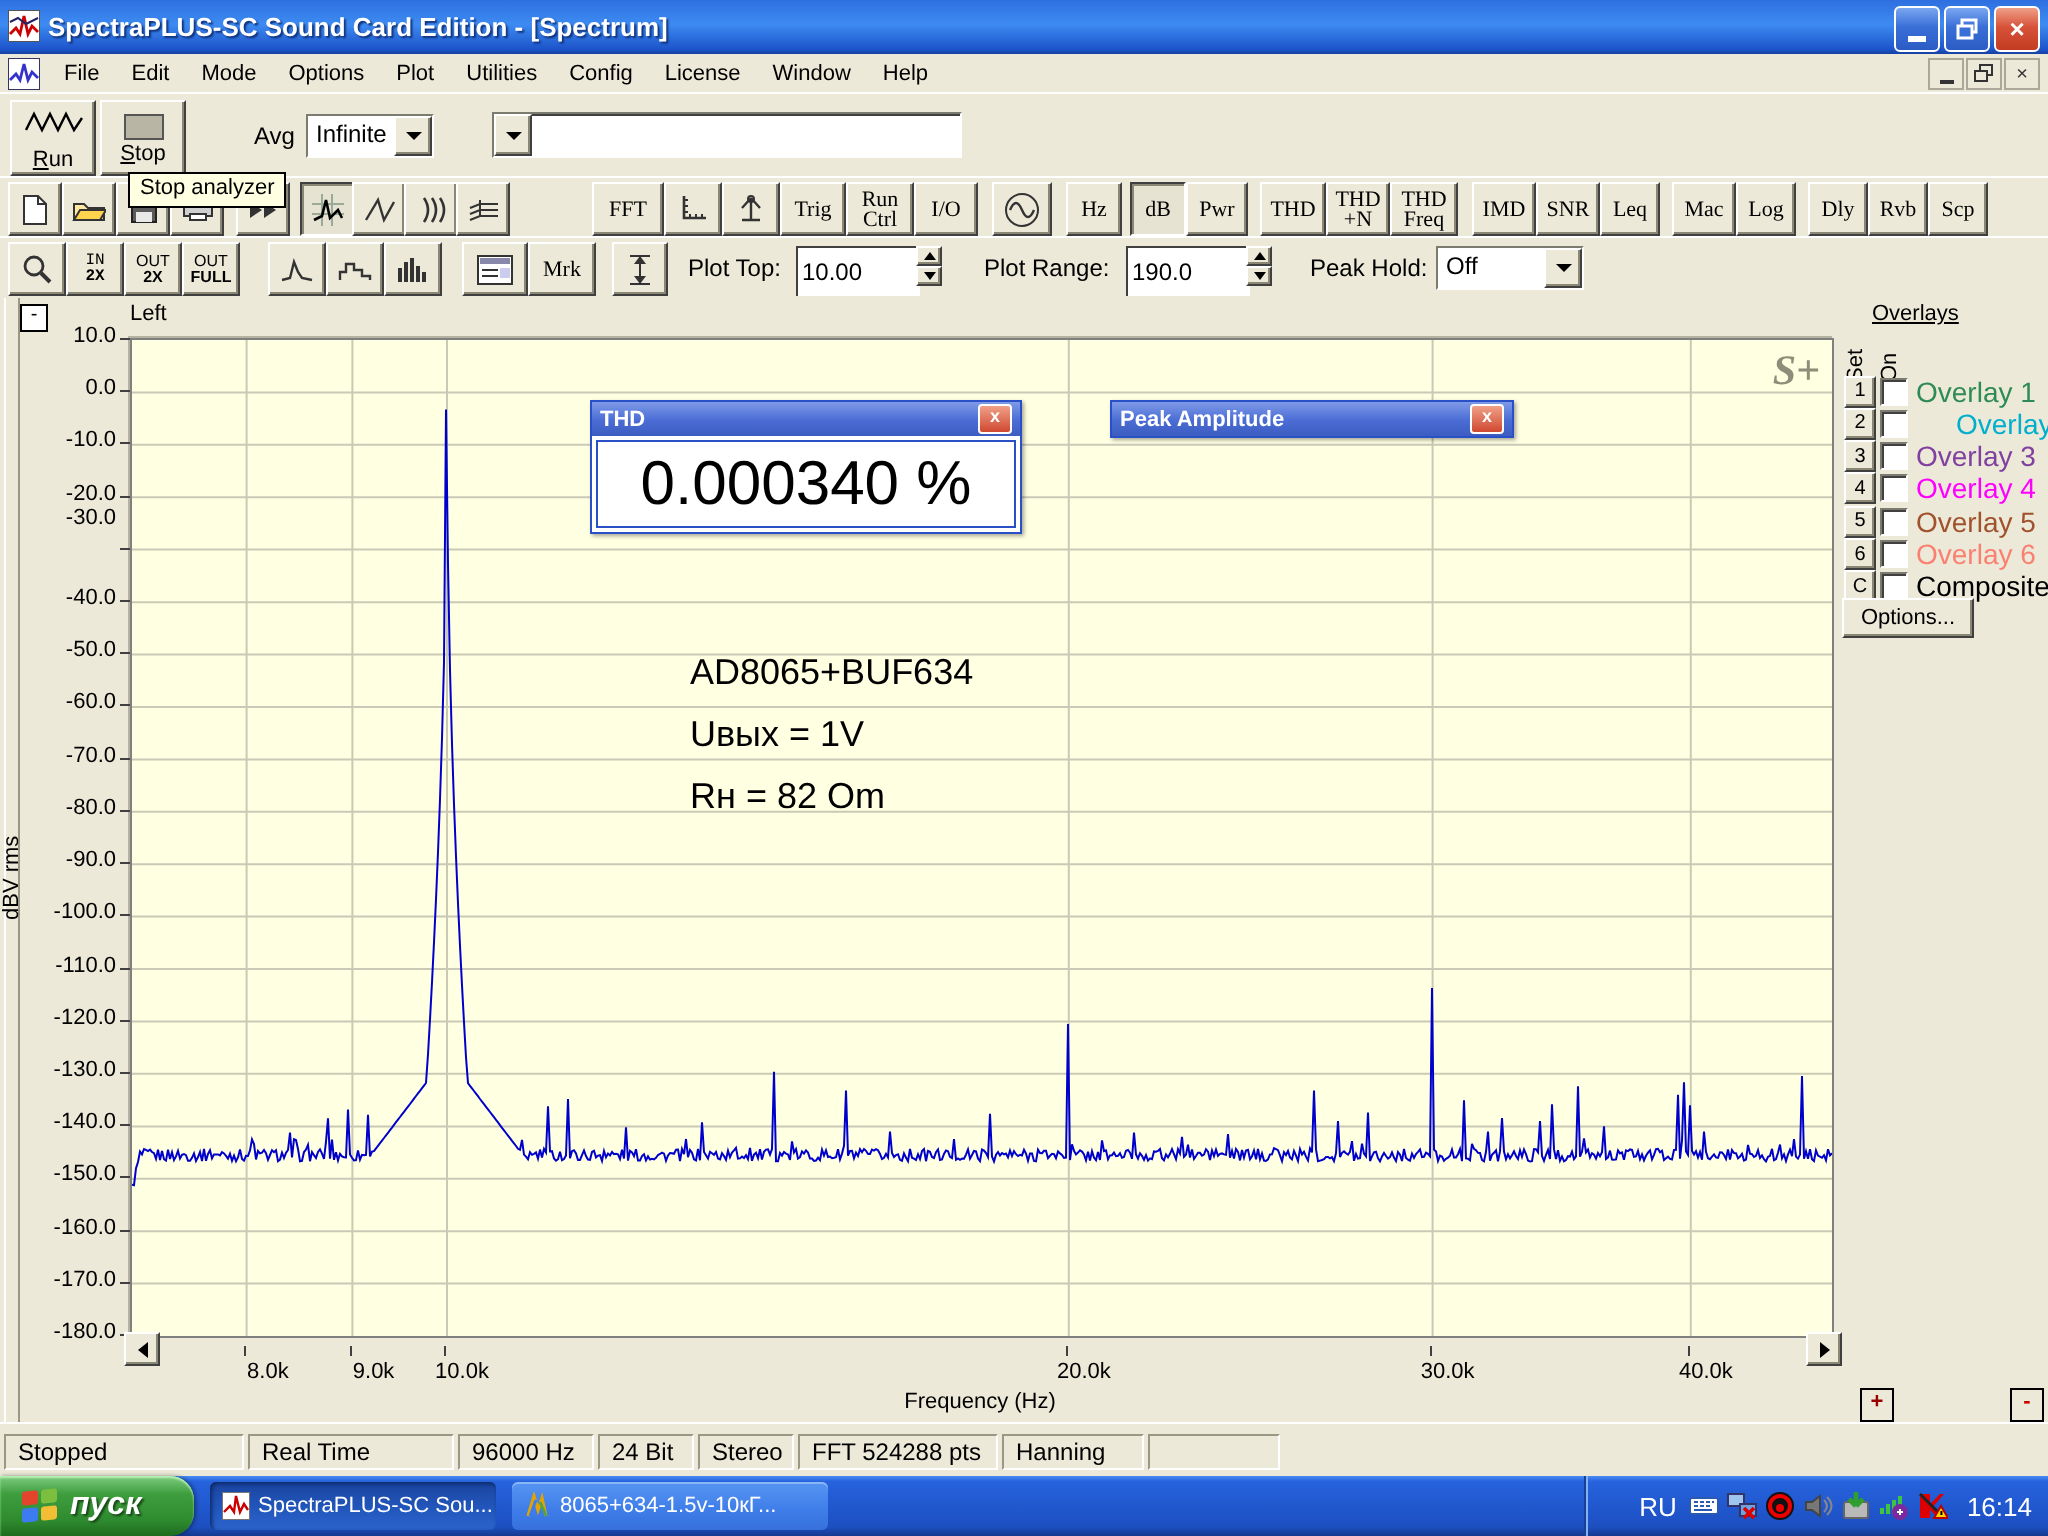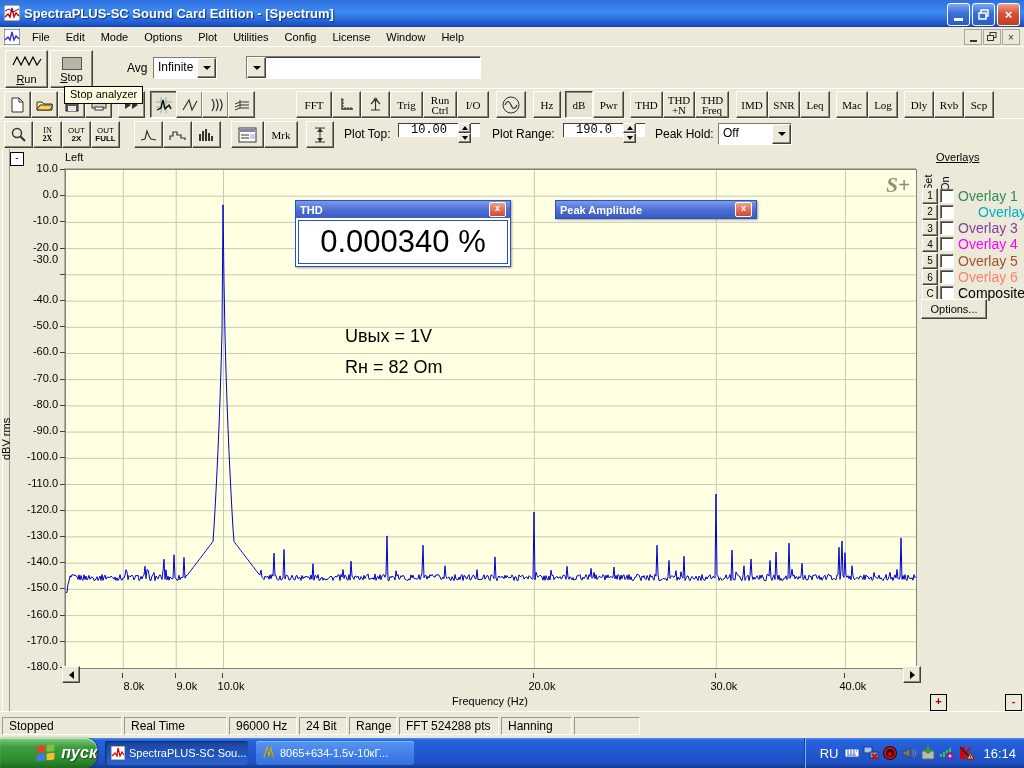--- a/index.html
+++ b/index.html
@@ -52,22 +52,22 @@
     font-family:"Liberation Serif",serif;font-size:11px;line-height:10px;text-align:center;}
   .combo{display:flex;align-items:stretch;}
   .combo .val{flex:1;padding:2px 4px;background:#fff;}
   .combo .drop{width:17px;display:flex;align-items:center;justify-content:center;}
   .tri-dn{width:0;height:0;border-left:4px solid transparent;border-right:4px solid transparent;border-top:4px solid #000;}
   .tri-up-s{width:0;height:0;border-left:3px solid transparent;border-right:3px solid transparent;border-bottom:4px solid #000;}
   .tri-dn-s{width:0;height:0;border-left:3px solid transparent;border-right:3px solid transparent;border-top:4px solid #000;}
   .spin{display:flex;flex-direction:column;width:13px;height:20px;}
   .spin>div{flex:1;display:flex;align-items:center;justify-content:center;}
   .fieldlabel{position:absolute;top:8px;font-size:12px;}
-  input.edit{position:absolute;top:4px;height:14px;border:none;outline:none;
-    font-family:Liberation Mono, monospace;font-size:12px;padding:0 13px;}
+  input.edit{position:absolute;top:4px;height:25px;border:none;outline:none;
+    font-family:Liberation Sans, sans-serif;font-size:12px;padding:0 3px;}
   #tooltip{left:64px;top:86px;height:14px;padding:1px 5px;background:#FFFFE1;
     border:1px solid #000;font-size:11px;z-index:50;}
 
   
   #main{left:0;top:149px;width:1024px;height:562px;background:#ECE9D8;}
   #left-groove{position:absolute;left:2px;top:0px;width:6px;height:562px;
     border-left:1px solid #fff;border-right:1px solid #9a9784;}
   #plot-title{position:absolute;left:65px;top:2px;width:850px;text-align:left;}
   #collapse-box{position:absolute;left:10px;top:3px;width:12px;height:12px;background:#fff;
     border:1px solid #000;font-size:10px;line-height:9px;text-align:center;}
@@ -123,27 +123,27 @@
     border:1px solid;border-color:#9a9784 #fff #fff #9a9784;white-space:nowrap;overflow:hidden;}
 
   
   #taskbar{left:0;top:738px;width:1024px;height:30px;
     background:linear-gradient(180deg,#4A8DF5 0%,#2663DD 9%,#2158CF 50%,#1D4FC0 85%,#15398F 100%);
     display:flex;align-items:center;}
   #startbtn{width:97px;height:30px;border-radius:0 12px 12px 0;
     background:linear-gradient(180deg,#7FCC7F 0%,#3E9E3E 30%,#2E8A2E 75%,#1E6B1E 100%);
     box-shadow:inset 0 1px 1px #b8f0b8,1px 0 2px rgba(0,0,0,.4);
     display:flex;align-items:center;color:#fff;font-style:italic;font-weight:bold;font-size:16px;
-    text-shadow:1px 1px 1px #1a4a1a;justify-content:flex-end;}
+    text-shadow:1px 1px 1px #1a4a1a;}
   .taskbtn{height:24px;margin-left:8px;border-radius:3px;display:flex;align-items:center;
     color:#fff;font-size:11px;padding:0 6px;white-space:nowrap;overflow:hidden;box-sizing:border-box;}
   .taskbtn.active{background:linear-gradient(180deg,#1A44A0,#2358BE 60%,#2B63CC);box-shadow:inset 1px 1px 2px #0c2a66;}
   .taskbtn.idle{background:linear-gradient(180deg,#5795F2,#3E7DE8 60%,#3670DC);box-shadow:inset 0 1px 0 #8ab6f8;}
   #tray{margin-left:auto;height:30px;display:flex;align-items:center;
-    border-left:1px solid #7FB3F5;box-shadow:-1px 0 0 #1a3f96;padding-left:8px;
+    border-left:1px solid #7FB3F5;box-shadow:-1px 0 0 #1a3f96;padding-left:20px;
     background:linear-gradient(180deg,#4A8DF5 0%,#2663DD 9%,#2158CF 50%,#1D4FC0 85%,#15398F 100%);}
   #lang{color:#fff;font-size:13px;margin:0 6px;}
   #clock{color:#fff;font-size:13px;margin:0 8px 0 6px;}
   .trayicon{width:16px;height:16px;margin-right:3px;}
 </style>
 </head>
 <body>
 
 <div id="screen">
 
@@ -359,21 +359,21 @@
   </div>
   <div id="tooltip" class="abs">Stop analyzer</div>
 
   <div id="toolbar3" class="toolbar abs">
     <div class="tbtn btn3d" style="left:4px;width:27px">
       <svg width="16" height="16">
           <circle cx="6" cy="6" r="4.5" fill="none" stroke="#333" stroke-width="1.4"></circle>
           <line x1="9.5" y1="9.5" x2="14" y2="14" stroke="#333" stroke-width="2"></line>
         </svg>
     </div>
-    <div class="tbtn btn3d" style="left:33px;width:27px;font-family:Liberation Serif, serif;font-size:8px;line-height:8px">
+    <div class="tbtn btn3d" style="left:33px;width:27px;font-family:Liberation Mono, monospace;font-size:8px;line-height:8px">
       <span><span>IN</span><br><b>2X</b></span>
     </div>
     <div class="tbtn btn3d" style="left:62px;width:27px;font-family:'Liberation Sans',sans-serif;font-size:8px;line-height:8px">
       <span><span>OUT</span><br><b>2X</b></span>
     </div>
     <div class="tbtn btn3d" style="left:91px;width:27px;font-family:'Liberation Sans',sans-serif;font-size:8px;line-height:8px">
       <span><span>OUT</span><br><b>FULL</b></span>
     </div>
     <div class="tbtn btn3d" style="left:134px;width:27px">
       <svg width="17" height="14">
@@ -546,20 +546,21 @@
     </div>
 
     <div class="meas-win" style="left:555px;width:200px">
       <div class="meas-title">
         <span class="t">Peak Amplitude</span>
         <div class="meas-close"><span>x</span></div>
       </div>
     </div>
 
     <div id="annotation">
+      <div>AD8065+BUF634</div>
       <div>Uвых = 1V</div>
       <div>Rн = 82 Om</div>
     </div>
 
     <div id="overlays-head">Overlays</div>
     <div class="rotlab" style="left:922px;top:16px">Set</div>
     <div class="rotlab" style="left:939px;top:16px">On</div>
     <div id="overlay-rows">
         <div class="ovl-row" style="top: 39px;">
           <div class="ovl-btn btn3d center">1</div>
@@ -598,21 +599,21 @@
         </div>
       </div>
     <div id="options-btn" class="btn3d center">Options...</div>
   </div>
 
   <div id="statusbar" class="abs">
     <div class="seg" style="width:120px">Stopped</div>
     <div class="seg" style="width:103px">Real Time</div>
     <div class="seg" style="width:68px">96000 Hz</div>
     <div class="seg" style="width:48px">24 Bit</div>
-    <div class="seg" style="width:48px">Range</div>
+    <div class="seg" style="width:48px">Stereo</div>
     <div class="seg" style="width:100px">FFT 524288 pts</div>
     <div class="seg" style="width:71px">Hanning</div>
     <div class="seg" style="width:66px"></div>
   </div>
 
   <div id="taskbar" class="abs">
     <div id="startbtn">
       <svg style="margin:0 5px 0 10px" width="20" height="20" viewBox="0 0 20 20">
         <g transform="skewY(-6)">
             <rect x="1" y="3" width="8" height="7" rx="1.5" fill="#E2442C"></rect>

